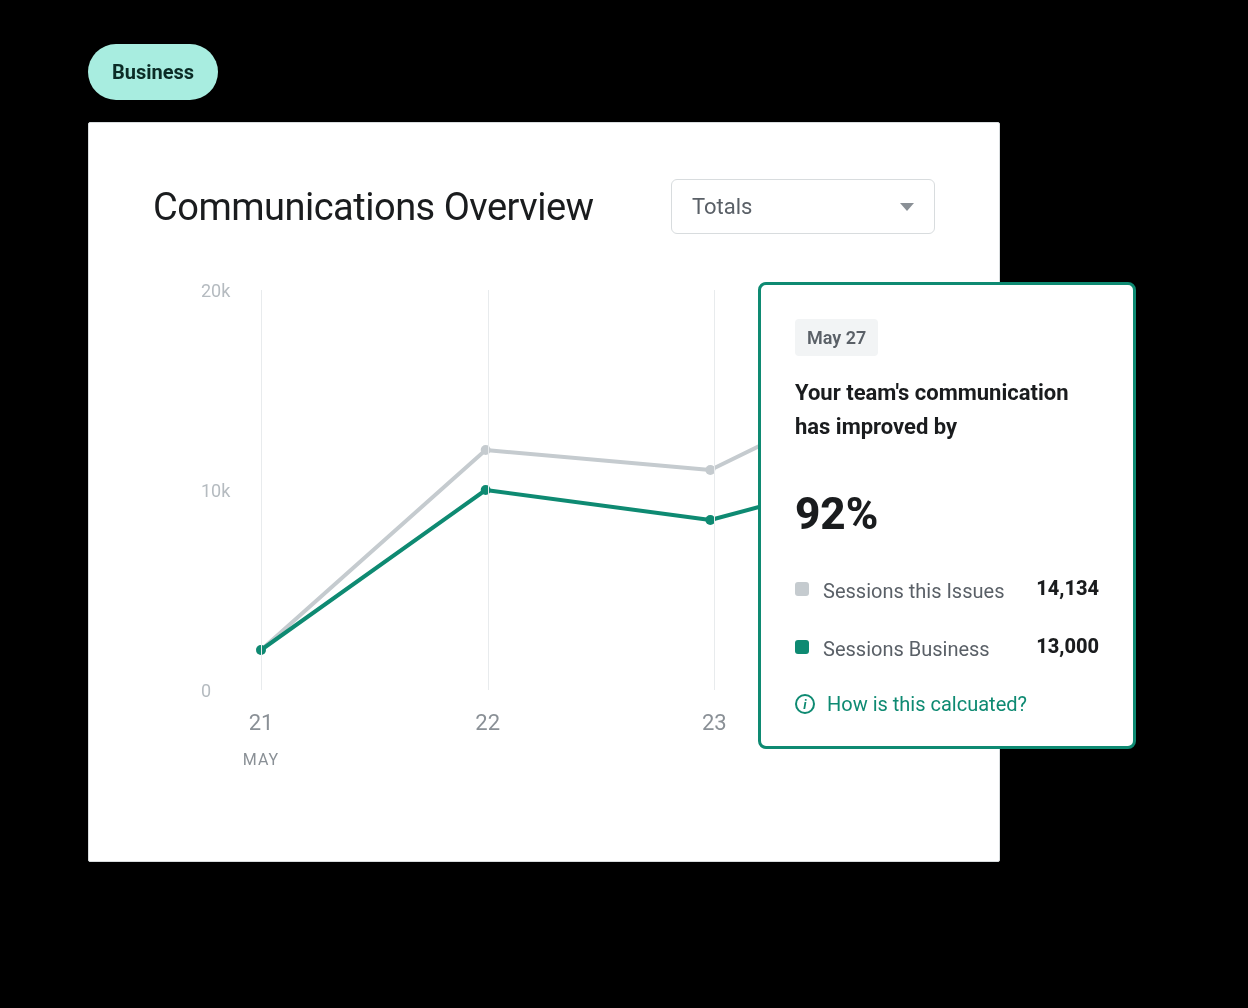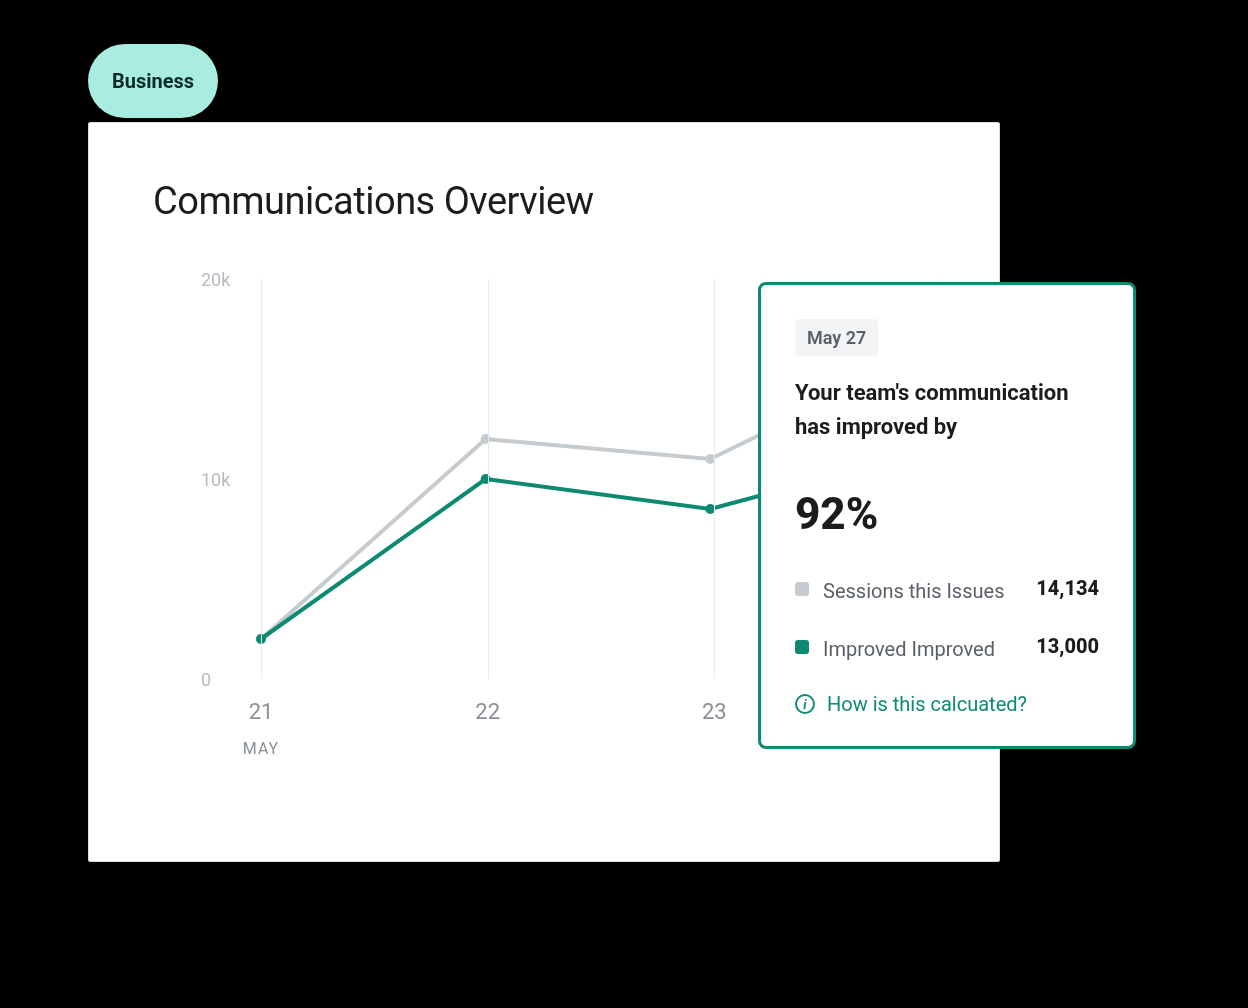--- a/index.html
+++ b/index.html
@@ -11,21 +11,21 @@
     position: relative;
   }
   .badge {
     position: absolute;
     top: 44px;
     left: 88px;
     background: #A8EDE0;
     color: #0B2C26;
     font-weight: 700;
     font-size: 20px;
-    padding: 25px 24px;
+    padding: 16px 24px;
     border-radius: 999px;
   }
   .card {
     position: absolute;
     top: 122px;
     left: 88px;
     width: 912px;
     height: 740px;
     background: #fff;
     border: 1px solid #D8DCDE;
@@ -188,20 +188,24 @@
 </head>
 <body>
 
 <div class="badge">
   <span>Business</span>
 </div>
 
 <div class="card">
   <div class="card-header">
     <h1 class="card-title">Communications Overview</h1>
+    <div class="select">
+      <span>Totals</span>
+      <span class="chev"></span>
+    </div>
   </div>
 
   <div class="chart-area">
     <div class="plot" id="plot">
       <svg class="lines" id="lines-svg" viewBox="0 0 680 400" preserveAspectRatio="none">
           <path d="M0 360 L226.66666666666666 160 L453.3333333333333 179.99999999999997 L680 70" fill="none" stroke="#C5CBCF" stroke-width="4" stroke-linejoin="round" stroke-linecap="round"></path>
           <circle cx="0" cy="360" r="5" fill="#C5CBCF"></circle>
           <circle cx="226.66666666666666" cy="160" r="5" fill="#C5CBCF"></circle>
           <circle cx="453.3333333333333" cy="179.99999999999997" r="5" fill="#C5CBCF"></circle>
           <circle cx="680" cy="70" r="5" fill="#C5CBCF"></circle>
@@ -232,21 +236,21 @@
   <div class="tooltip-msg">Your team's communication has improved by</div>
   <div class="tooltip-pct">92%</div>
   <div id="stats">
       <div class="stat-row">
         <div class="swatch" style="background: rgb(197, 203, 207);"></div>
         <div class="stat-label">Sessions this Issues</div>
         <div class="stat-value">14,134</div>
       </div>
       <div class="stat-row">
         <div class="swatch" style="background: rgb(14, 138, 114);"></div>
-        <div class="stat-label">Improved Improved</div>
+        <div class="stat-label">Sessions Business</div>
         <div class="stat-value">13,000</div>
       </div>
     </div>
   <div class="calc-link">
     <span class="info-icon">i</span>
     <span>How is this calcuated?</span>
   </div>
 </div>
 
 </body></html>

